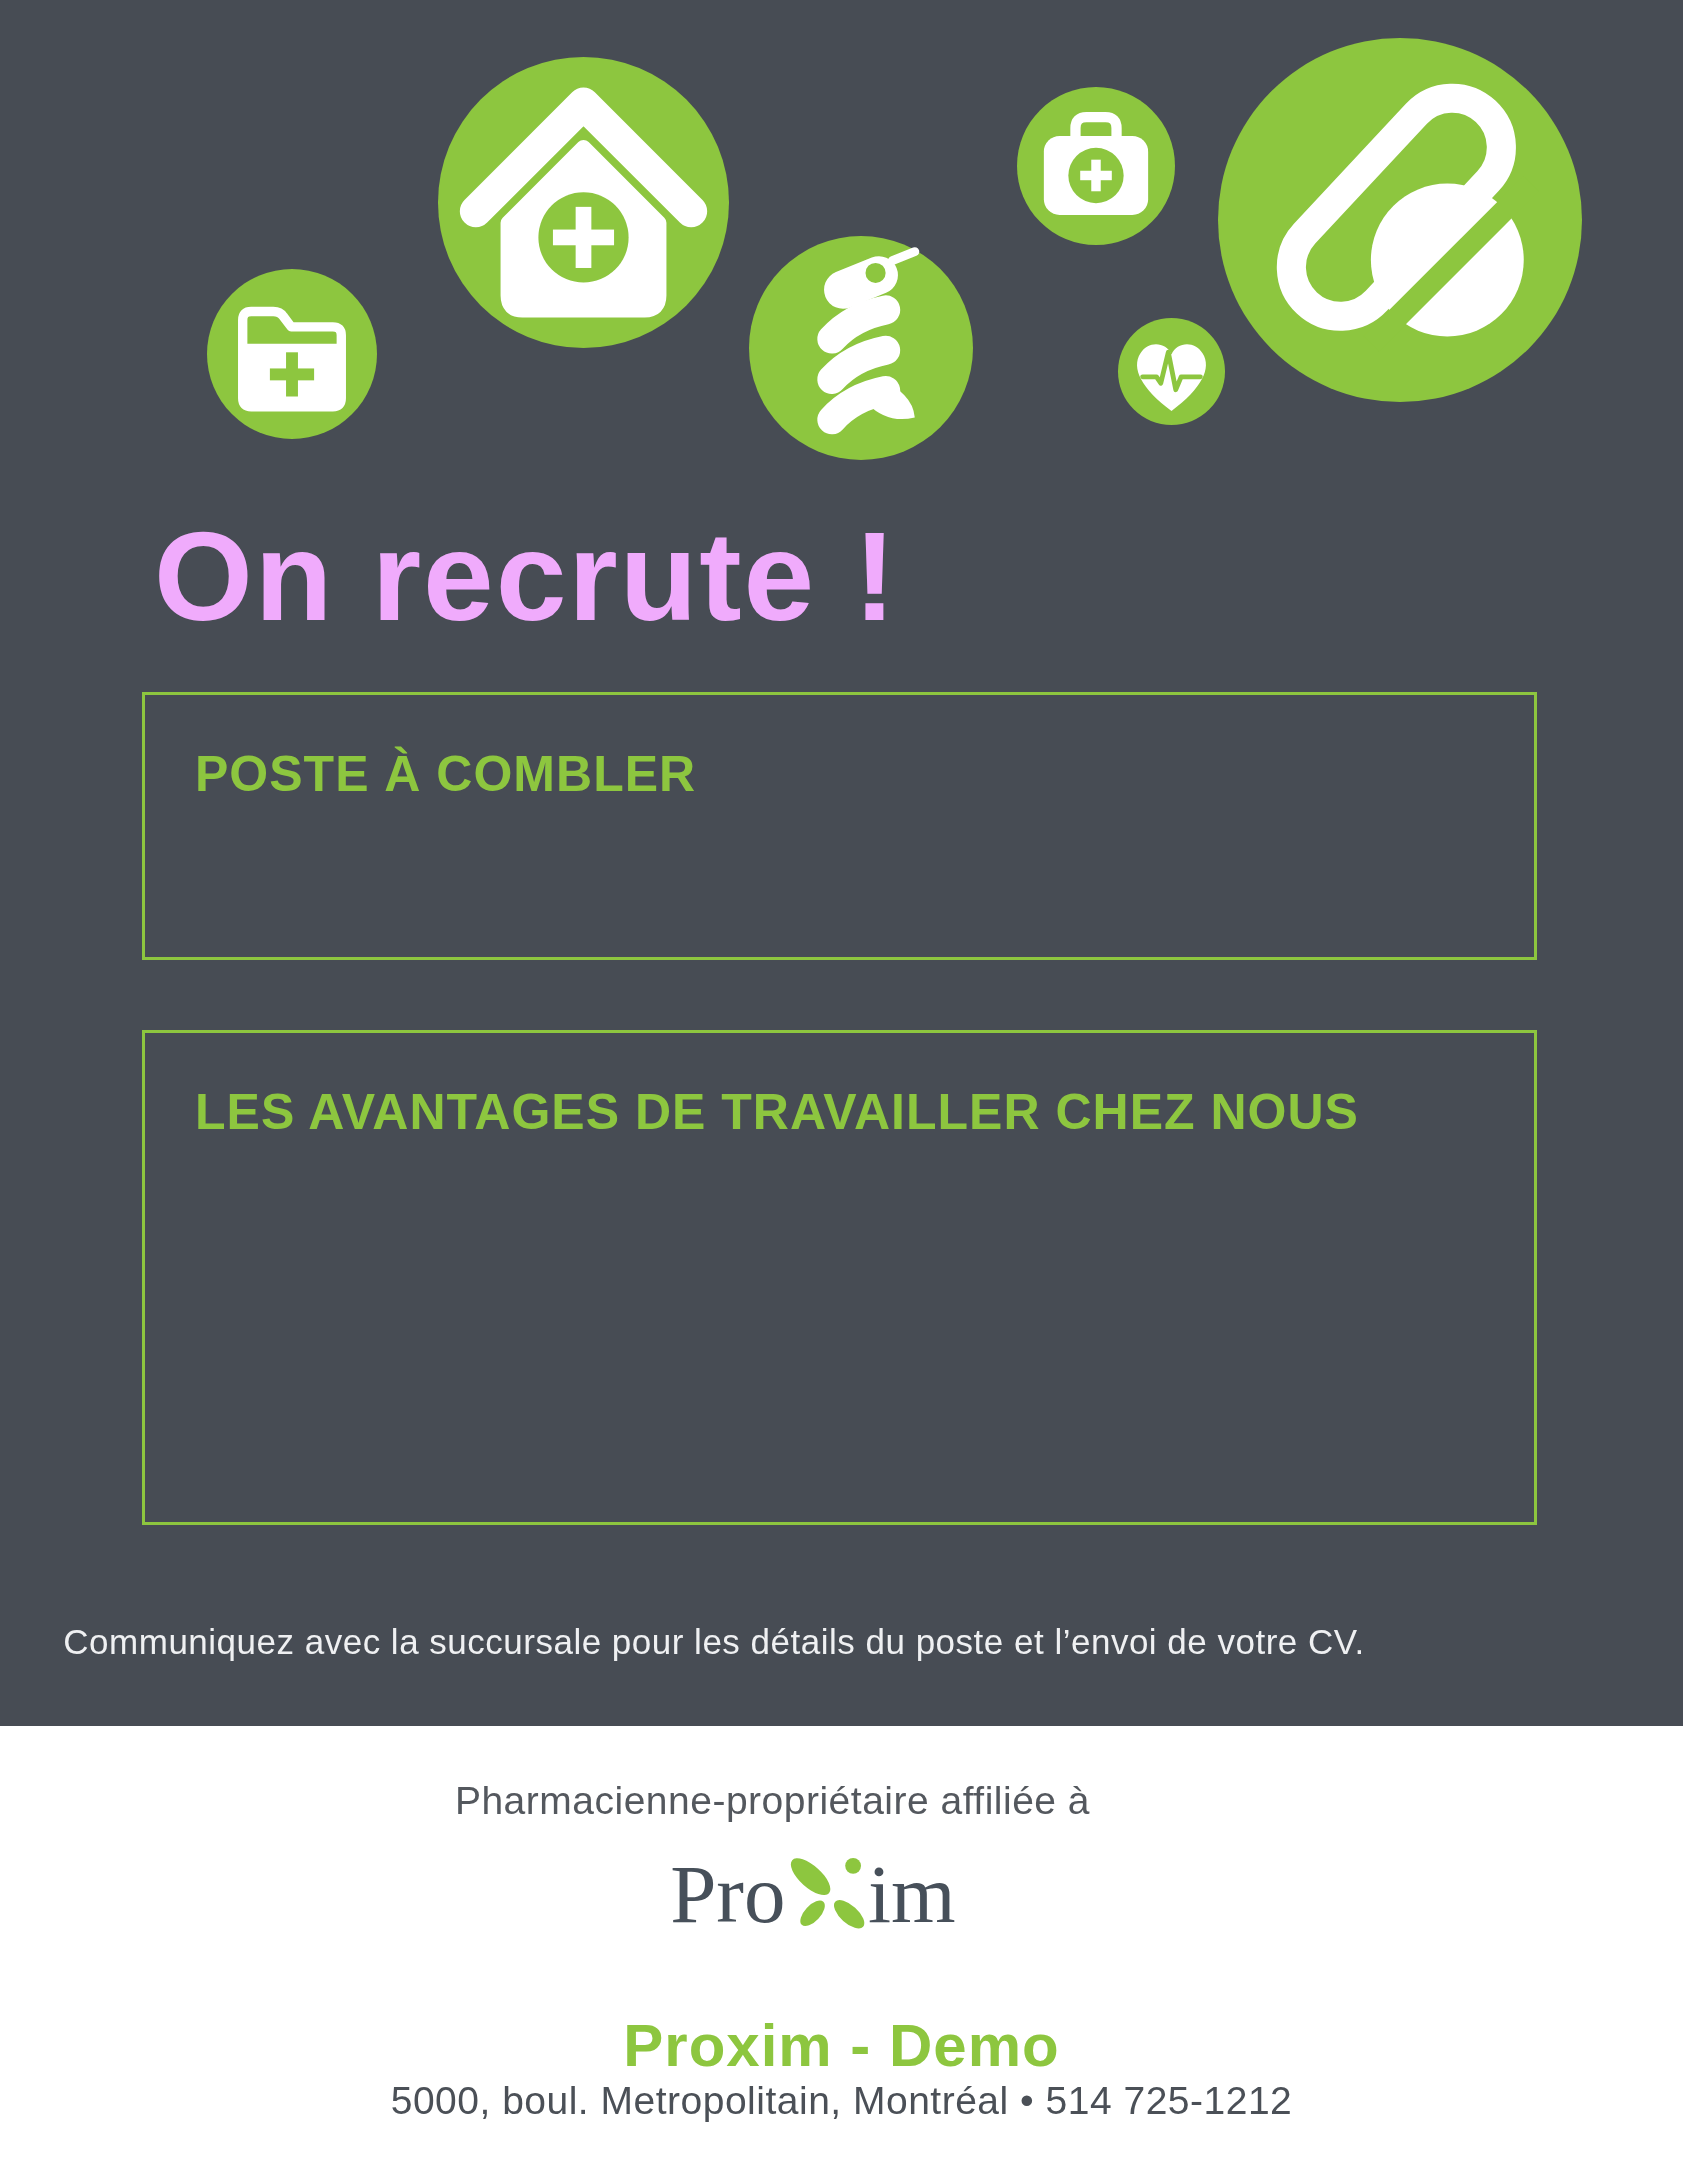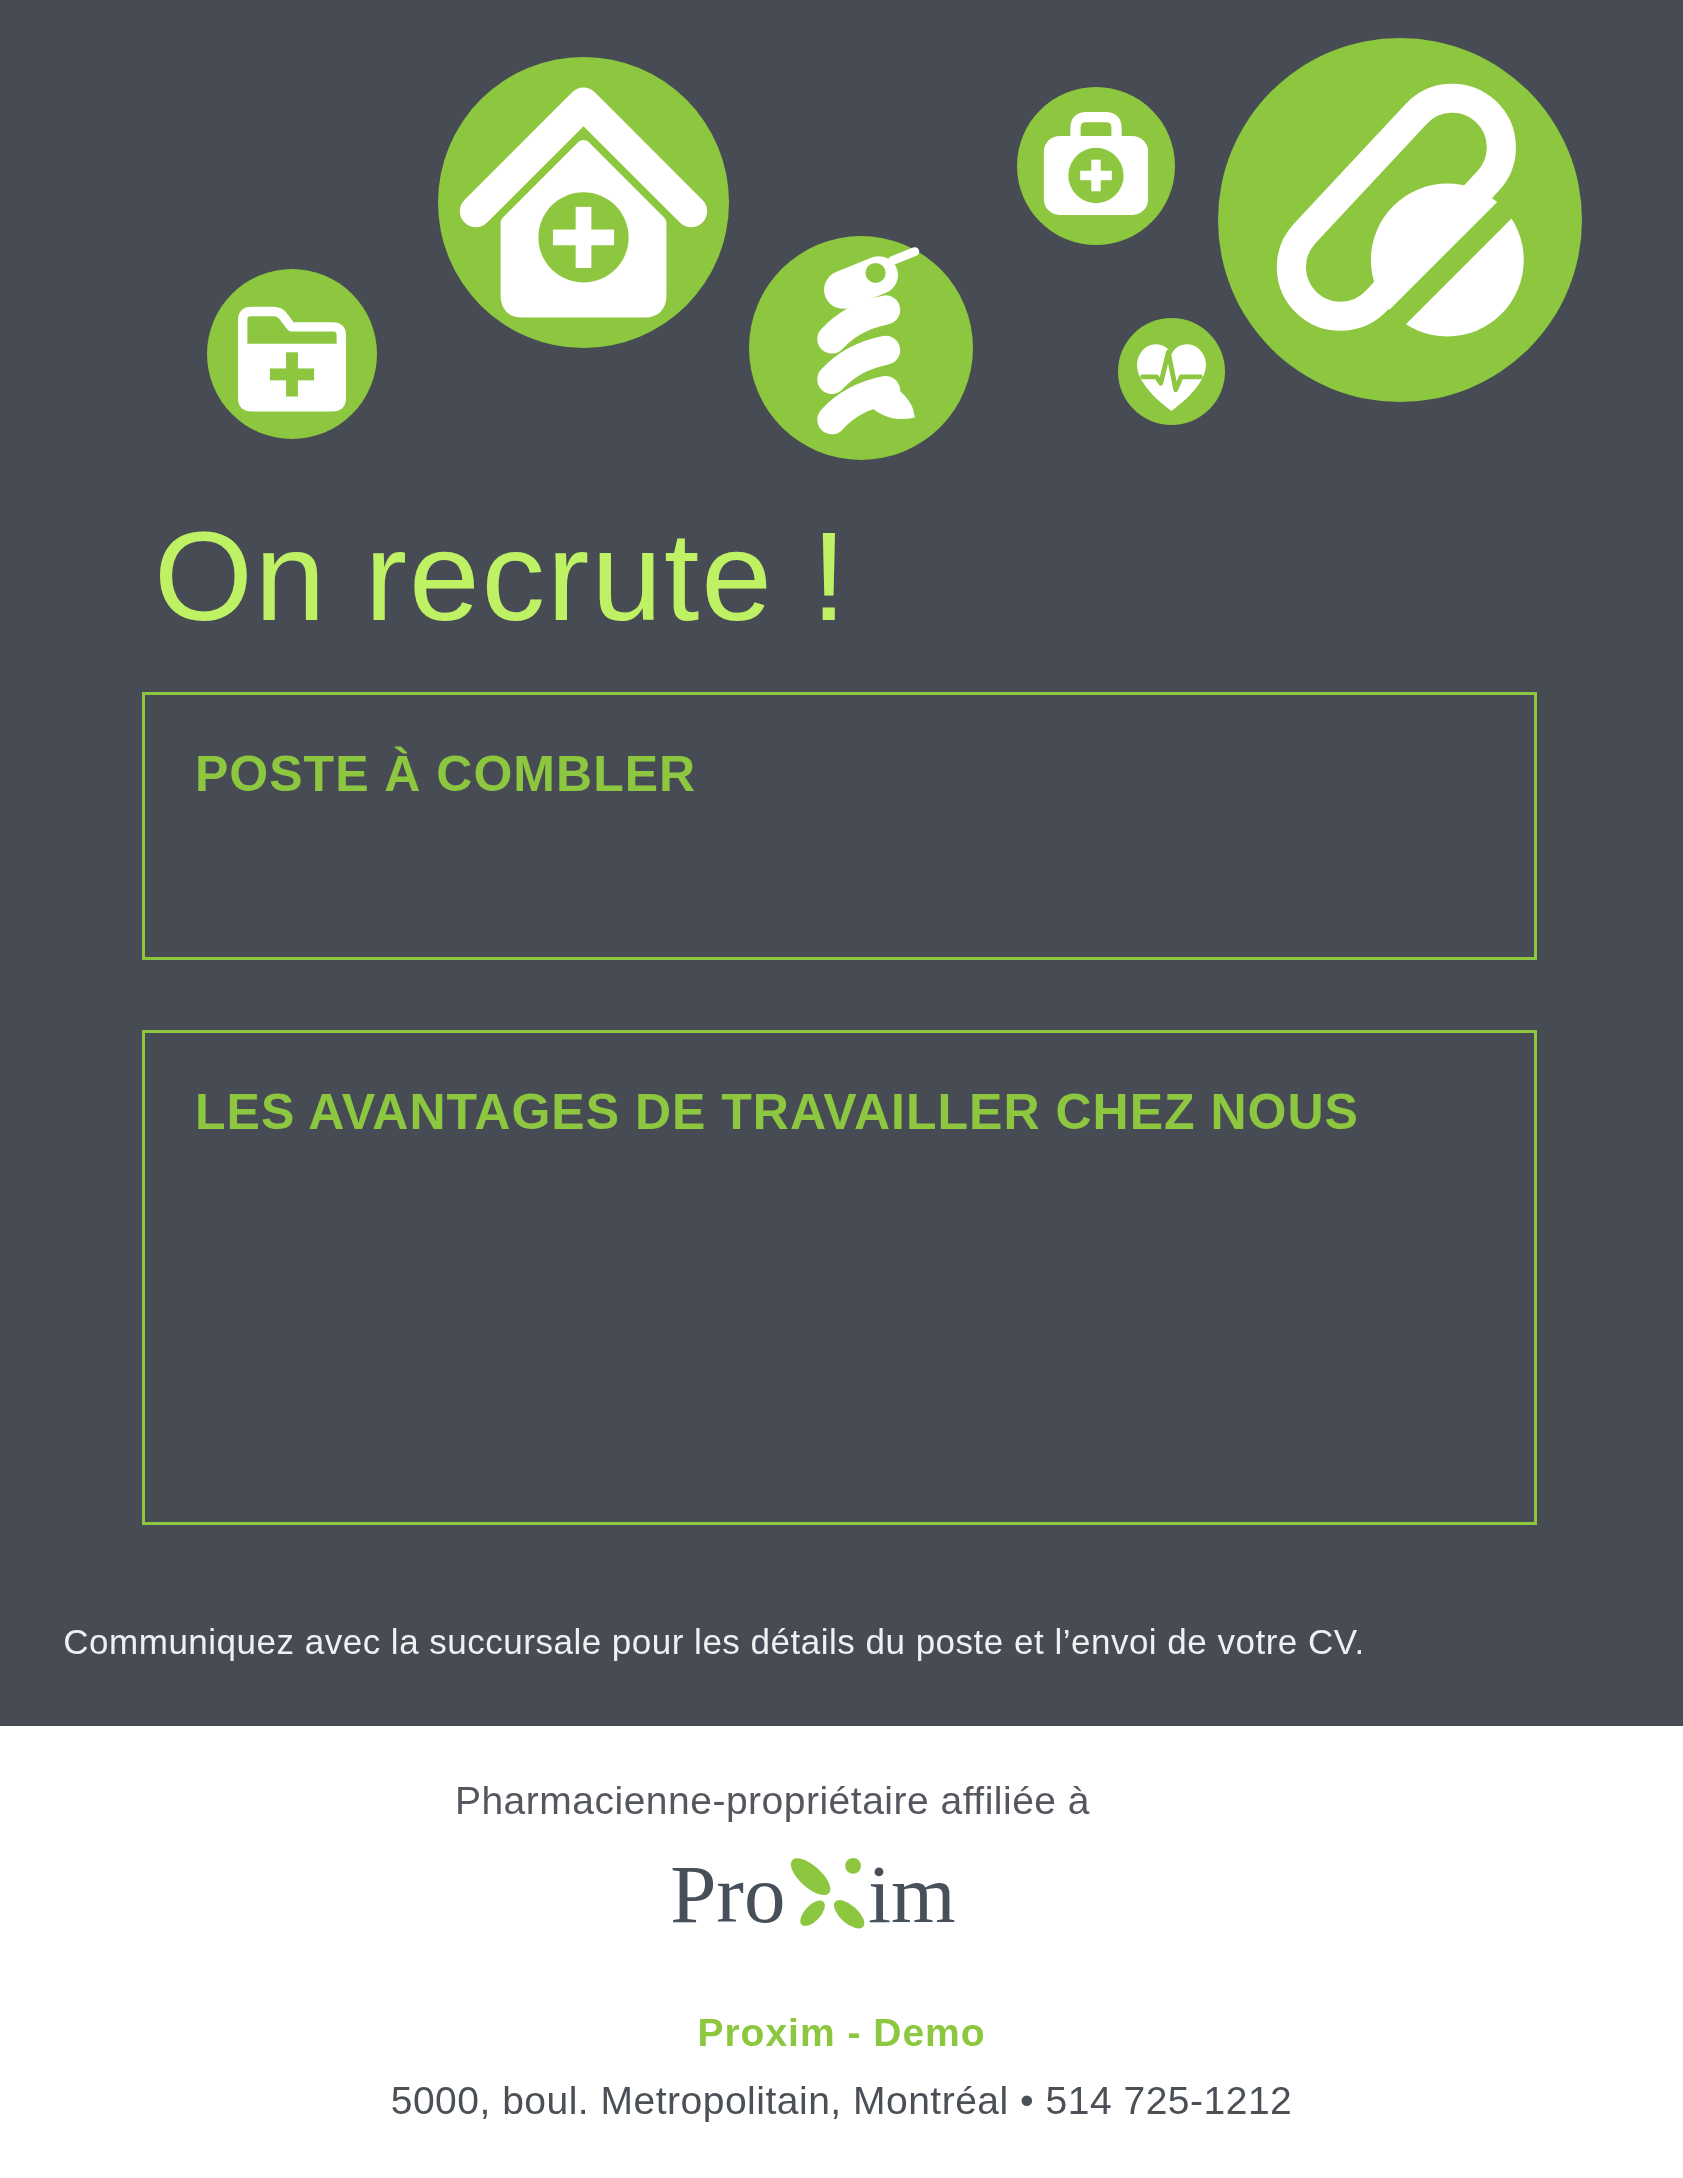--- a/index.html
+++ b/index.html
@@ -6,21 +6,21 @@
   .poster{
     position:relative;width:1683px;height:2178px;overflow:hidden;
     background:#474c54;
     font-family:"Liberation Sans","DejaVu Sans",sans-serif;
   }
   .icon-circle{position:absolute;border-radius:50%;background:#8dc63f;}
   .icon-circle svg{position:absolute;inset:0;width:100%;height:100%;}
 
   .title{
     position:absolute;left:154px;top:503px;
-    font-size:127px;font-weight:400;color:#bef264;letter-spacing:2px;
+    font-size:127px;font-weight:700;color:#f0abfc;letter-spacing:2px;
     white-space:nowrap;
   }
   .frame-box{
     position:absolute;left:142px;width:1395px;
     border:3px solid #8dc63f;box-sizing:border-box;
   }
   .frame-box .box-label{
     position:absolute;left:50px;top:50px;
     font-size:50px;font-weight:bold;color:#8dc63f;letter-spacing:1px;
     white-space:nowrap;
@@ -38,21 +38,21 @@
     position:absolute;left:0;top:1726px;width:1683px;height:452px;
     background:#ffffff;
   }
   .affiliation{
     position:absolute;left:0;top:53px;width:1545px;text-align:center;
     font-size:39px;font-weight:300;color:#54585e;letter-spacing:0.5px;
   }
   .logo-wrap{position:absolute;left:670px;top:125px;width:297px;height:89px;}
   .store-name{
     position:absolute;left:0;top:285px;width:1683px;text-align:center;
-    font-size:39px;font-weight:bold;color:#8dc63f;letter-spacing:1px;
+    font-size:60px;font-weight:bold;color:#8dc63f;letter-spacing:1px;
   }
   .address{
     position:absolute;left:0;top:353px;width:1683px;text-align:center;
     font-size:39px;font-weight:300;color:#4b5057;letter-spacing:0.5px;
   }
 </style>
 </head>
 <body>
 
 <div class="poster">

